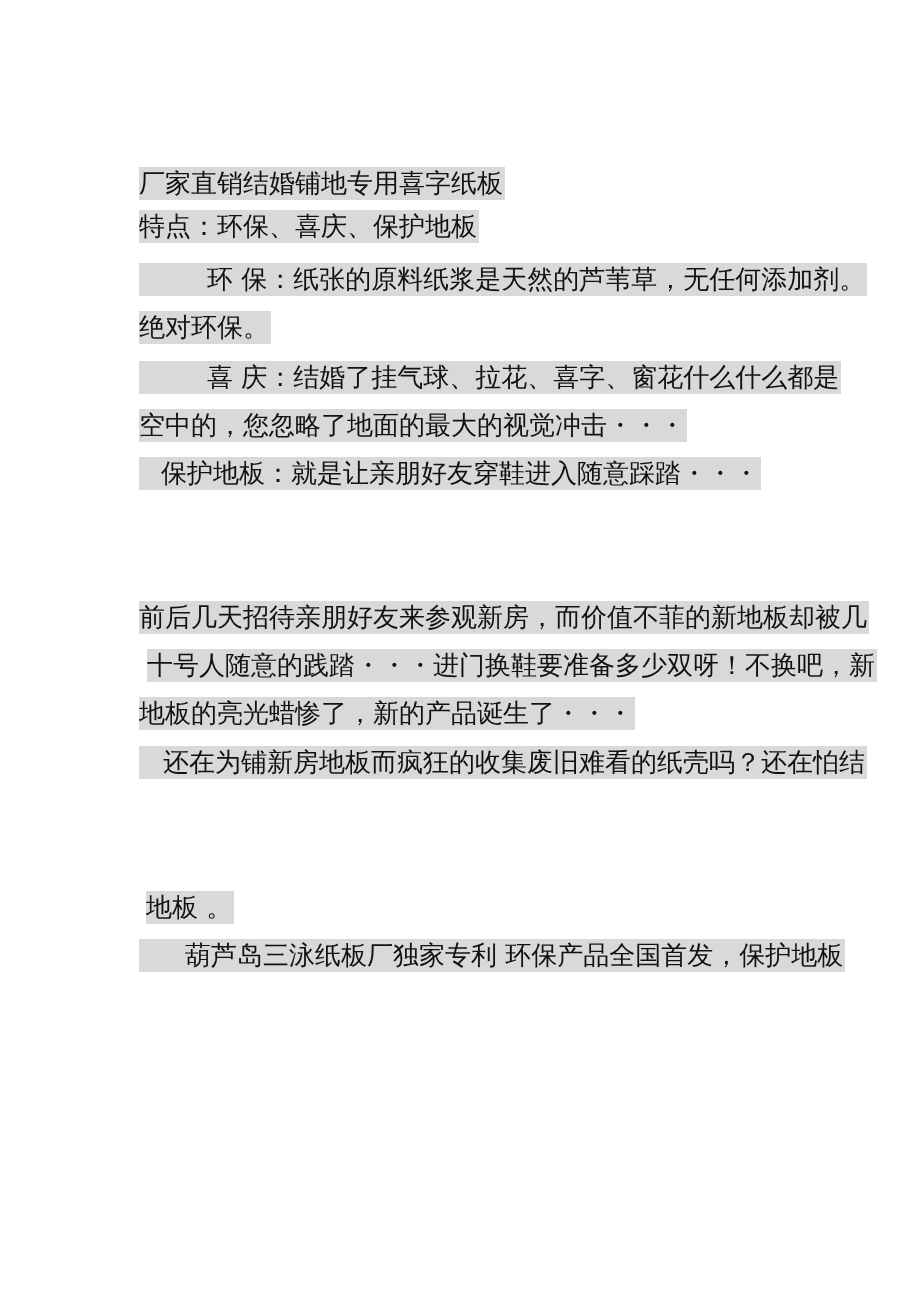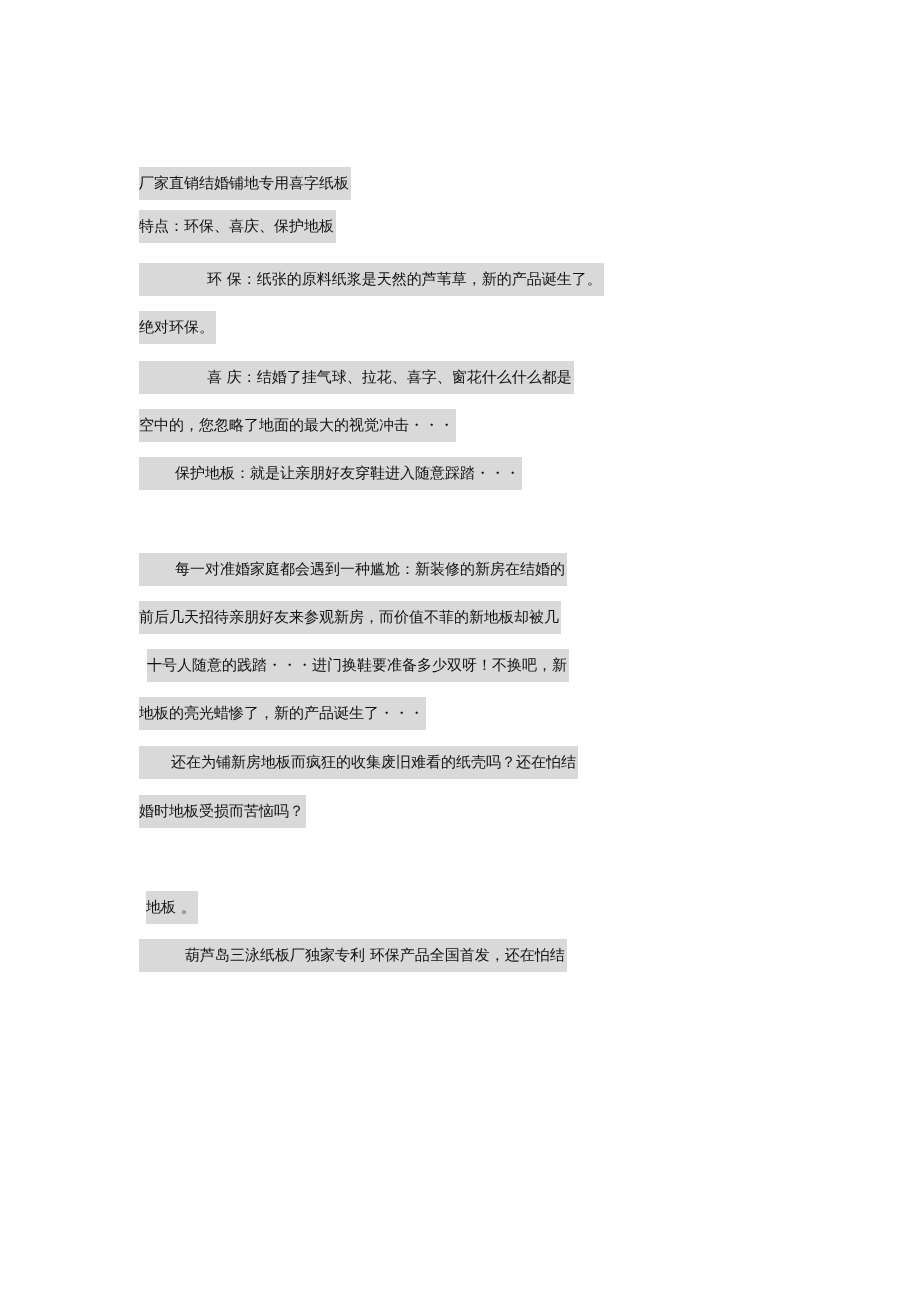--- a/index.html
+++ b/index.html
@@ -1,78 +1,72 @@
 <!DOCTYPE html>
 <html><head>
 <meta charset="utf-8">
 <style>
   html, body { margin: 0; padding: 0; background: #ffffff; }
   body { width: 920px; height: 1302px; position: relative; overflow: hidden;
          font-family: "DejaVu Serif", "Liberation Serif", serif; color: #111; }
   .page { position: absolute; left: 0; top: 0; width: 920px; height: 1302px; background: #fff; }
   .line { position: absolute; left: 139px; height: 33px; line-height: 33px;
-          font-size: 15px; white-space: nowrap; }
+          font-size: 26px; white-space: nowrap; }
   .hl { background: #d9d9d9; display: inline-block; height: 33px; line-height: 33px; padding-right: 2px; }
   .indent-lg { padding-left: 68px; }
-  .indent-md { padding-left: 36px; }
-  .indent-sm { padding-left: 32px; }
+  .indent-md { padding-left: 22px; }
+  .indent-sm { padding-left: 24px; }
   .indent-xl { padding-left: 46px; }
 </style>
 </head>
 <body>
 
 <div class="page">
 
   <div class="line" style="top:167px;">
     <span class="hl">厂家直销结婚铺地专用喜字纸板</span>
   </div>
 
   <div class="line" style="top:210px;">
     <span class="hl">特点：环保、喜庆、保护地板</span>
   </div>
 
   <div class="line" style="top:263px;">
-    <span class="hl indent-lg">环  保：纸张的原料纸浆是天然的芦苇草，新的产品诞生了。</span>
+    <span class="hl indent-lg">环  保：纸张的原料纸浆是天然的芦苇草，无任何添加剂。</span>
   </div>
   <div class="line" style="top:311px;">
     <span class="hl">绝对环保。</span>
   </div>
 
   <div class="line" style="top:361px;">
     <span class="hl indent-lg">喜  庆：结婚了挂气球、拉花、喜字、窗花什么什么都是</span>
   </div>
   <div class="line" style="top:409px;">
     <span class="hl">空中的，您忽略了地面的最大的视觉冲击・・・</span>
   </div>
 
   <div class="line" style="top:457px;">
     <span class="hl indent-md">保护地板：就是让亲朋好友穿鞋进入随意踩踏・・・</span>
   </div>
 
-  <div class="line" style="top:553px;">
-    <span class="hl indent-md">每一对准婚家庭都会遇到一种尴尬：新装修的新房在结婚的</span>
-  </div>
   <div class="line" style="top:601px;">
     <span class="hl">前后几天招待亲朋好友来参观新房，而价值不菲的新地板却被几</span>
   </div>
   <div class="line" style="top:649px;padding-left:8px;">
     <span class="hl">十号人随意的践踏・・・进门换鞋要准备多少双呀！不换吧，新</span>
   </div>
   <div class="line" style="top:697px;">
     <span class="hl">地板的亮光蜡惨了，新的产品诞生了・・・</span>
   </div>
 
   <div class="line" style="top:746px;">
     <span class="hl indent-sm">还在为铺新房地板而疯狂的收集废旧难看的纸壳吗？还在怕结</span>
   </div>
-  <div class="line" style="top:795px;">
-    <span class="hl">婚时地板受损而苦恼吗？</span>
-  </div>
 
   <div class="line" style="top:891px;padding-left:7px;">
     <span class="hl">地板  。</span>
   </div>
 
   <div class="line" style="top:939px;">
-    <span class="hl indent-xl">葫芦岛三泳纸板厂独家专利 环保产品全国首发，还在怕结</span>
+    <span class="hl indent-xl">葫芦岛三泳纸板厂独家专利 环保产品全国首发，保护地板</span>
   </div>
 
 </div>
 
 </body></html>

